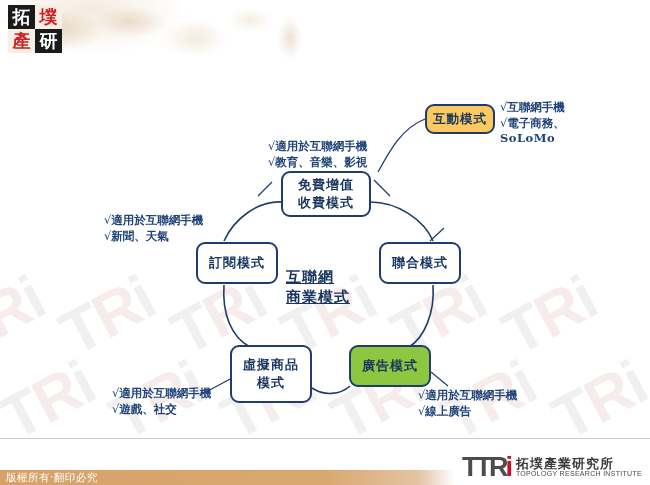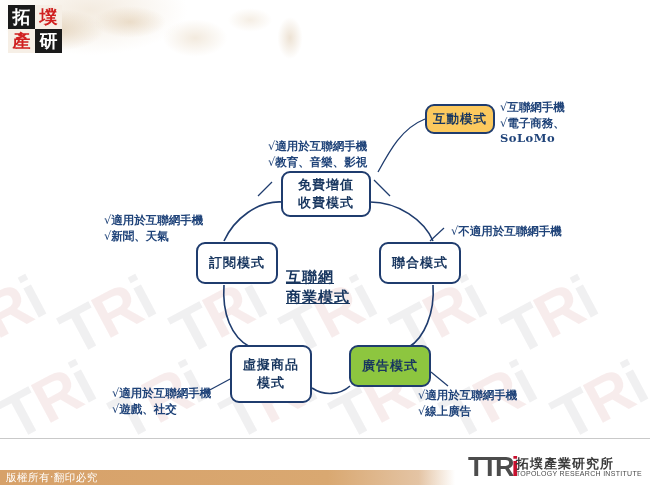--- a/index.html
+++ b/index.html
@@ -171,21 +171,21 @@
   .copybar span {
     position: absolute; left: 6px; top: 1px;
     font-family: "DejaVu Sans", "Liberation Sans", sans-serif;
     font-size: 10.5px;
     color: #ffffff;
     letter-spacing: 0.5px;
   }
   .tri-logo {
     position: absolute; right: 8px; top: 452px;
     height: 30px;
-    display: flex; align-items: center; 
+    display: flex; align-items: center; gap: 6px;
   }
   .tri-mark {
     font-family: "Liberation Sans", sans-serif;
     font-weight: bold;
     font-size: 27px;
     color: #4c4c4c;
     letter-spacing: -3px;
     line-height: 1;
   }
   .tri-mark .i-dot { color: #c8102e; }
@@ -310,23 +310,20 @@
     <div class="anno a-free">
       <div><span class="tick">√</span><span>適用於互聯網手機</span></div>
       <div><span class="tick">√</span><span>教育、音樂、影視</span></div>
     </div>
 
     <div class="anno a-sub">
       <div><span class="tick">√</span><span>適用於互聯網手機</span></div>
       <div><span class="tick">√</span><span>新聞、天氣</span></div>
     </div>
 
-    <div class="anno a-alli">
-      <div><span class="tick">√</span><span>不適用於互聯網手機</span></div>
-    </div>
 
     <div class="anno a-virt">
       <div><span class="tick">√</span><span>適用於互聯網手機</span></div>
       <div><span class="tick">√</span><span>遊戲、社交</span></div>
     </div>
 
     <div class="anno a-ads">
       <div><span class="tick">√</span><span>適用於互聯網手機</span></div>
       <div><span class="tick">√</span><span>線上廣告</span></div>
     </div>

